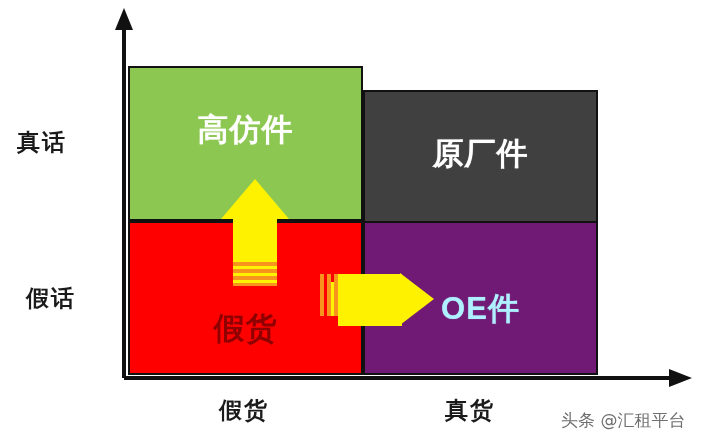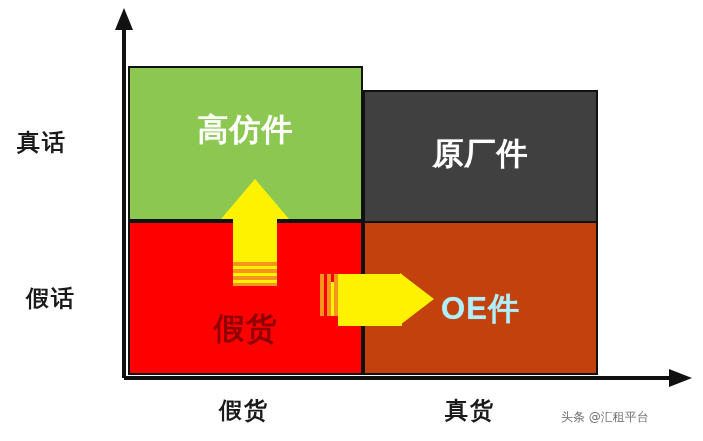--- a/index.html
+++ b/index.html
@@ -93,21 +93,21 @@
   .lbl-true-speech  { left: 17px;  top: 131px; text-align: center; }
   .lbl-false-speech { left: 26px;  top: 287px; }
   .lbl-fake-goods   { left: 219px; top: 399px; }
   .lbl-real-goods   { left: 445px; top: 399px; }
 
   
   .watermark {
     position: absolute;
     left: 561px;
     top: 409px;
-    font-size: 12px;
+    font-size: 17px;
     color: #6f6f6f;
     letter-spacing: 0px;
     white-space: nowrap;
     user-select: none;
     font-family: "DejaVu Sans", sans-serif;
   }
 </style>
 </head>
 <body>
 
@@ -133,21 +133,21 @@
     </div>
 
     <div class="cell cell-tr" style="background:#404040;margin-top:24px;">
       <span class="cell-label">原厂件</span>
     </div>
 
     <div class="cell cell-bl" style="background:#FF0000;">
       <span class="cell-label">假货</span>
     </div>
 
-    <div class="cell cell-br" style="background:#c2410c;">
+    <div class="cell cell-br" style="background:#701a75;">
       <span class="cell-label">OE件</span>
     </div>
 
   </div>
 
   <svg class="arrow-layer" viewBox="0 0 703 441" xmlns="http://www.w3.org/2000/svg">
 
     <g>
 
       <rect x="233" y="210" width="44" height="75" fill="#FFF200"></rect>

